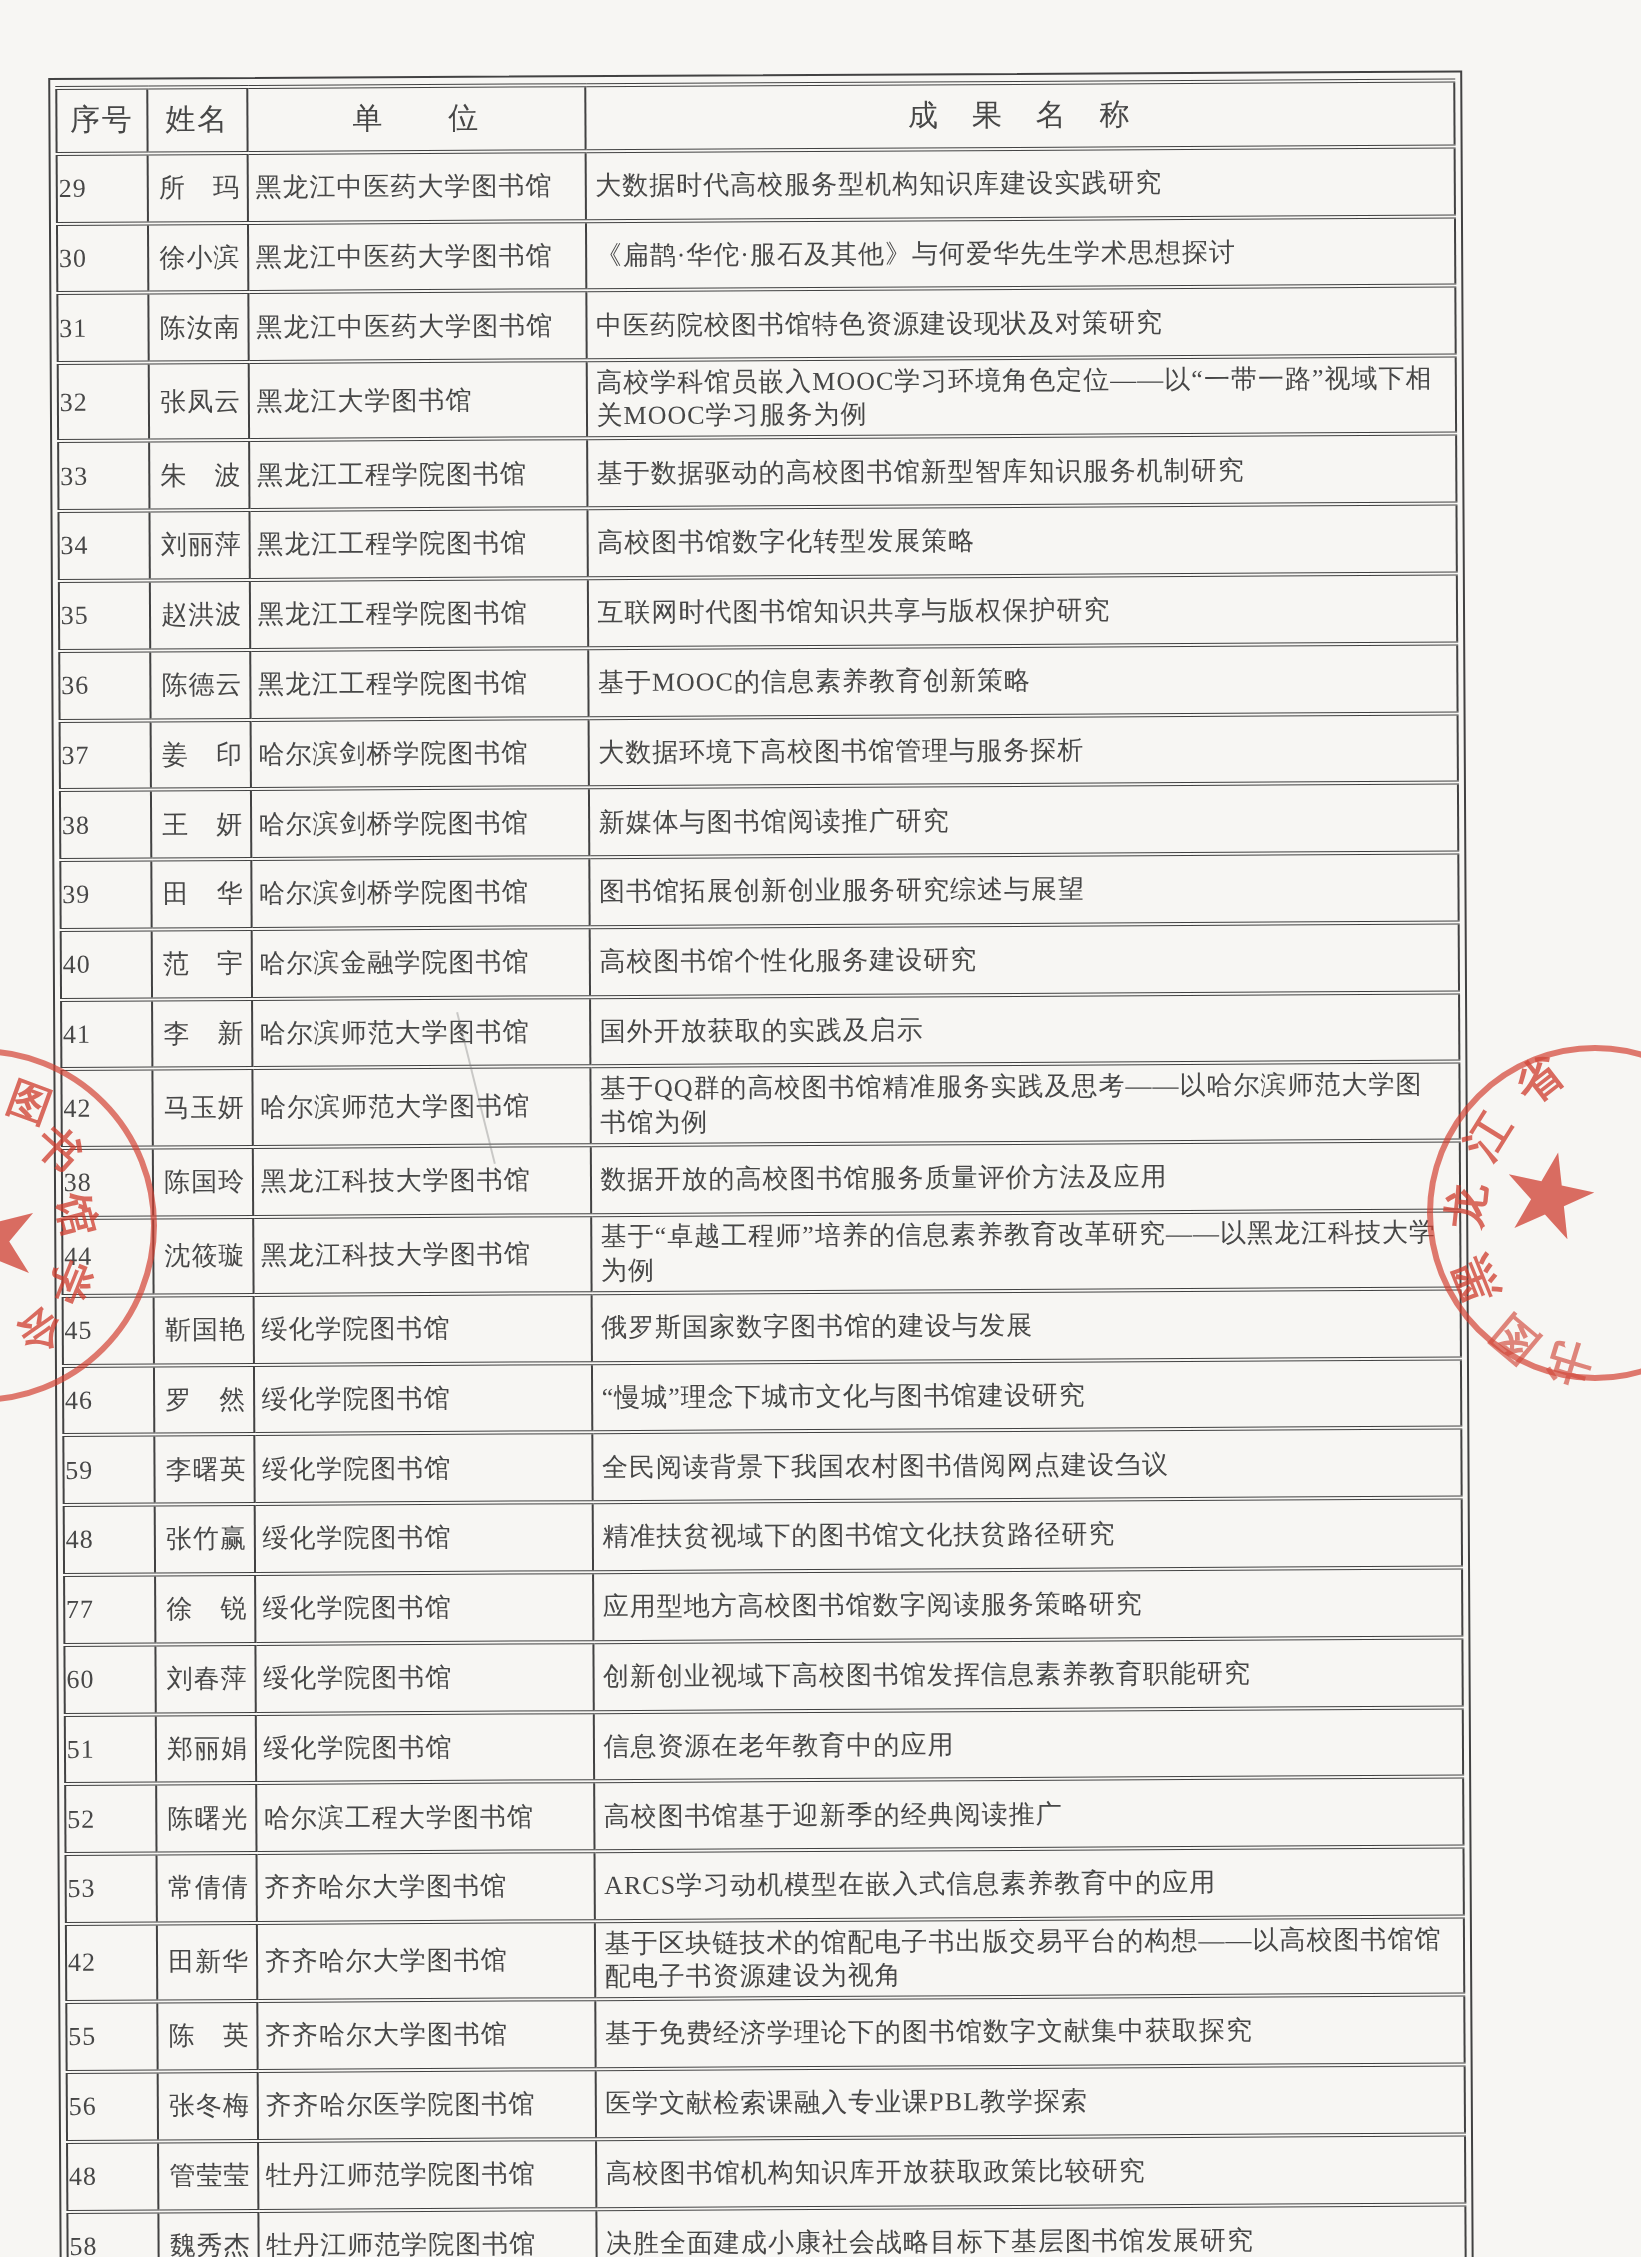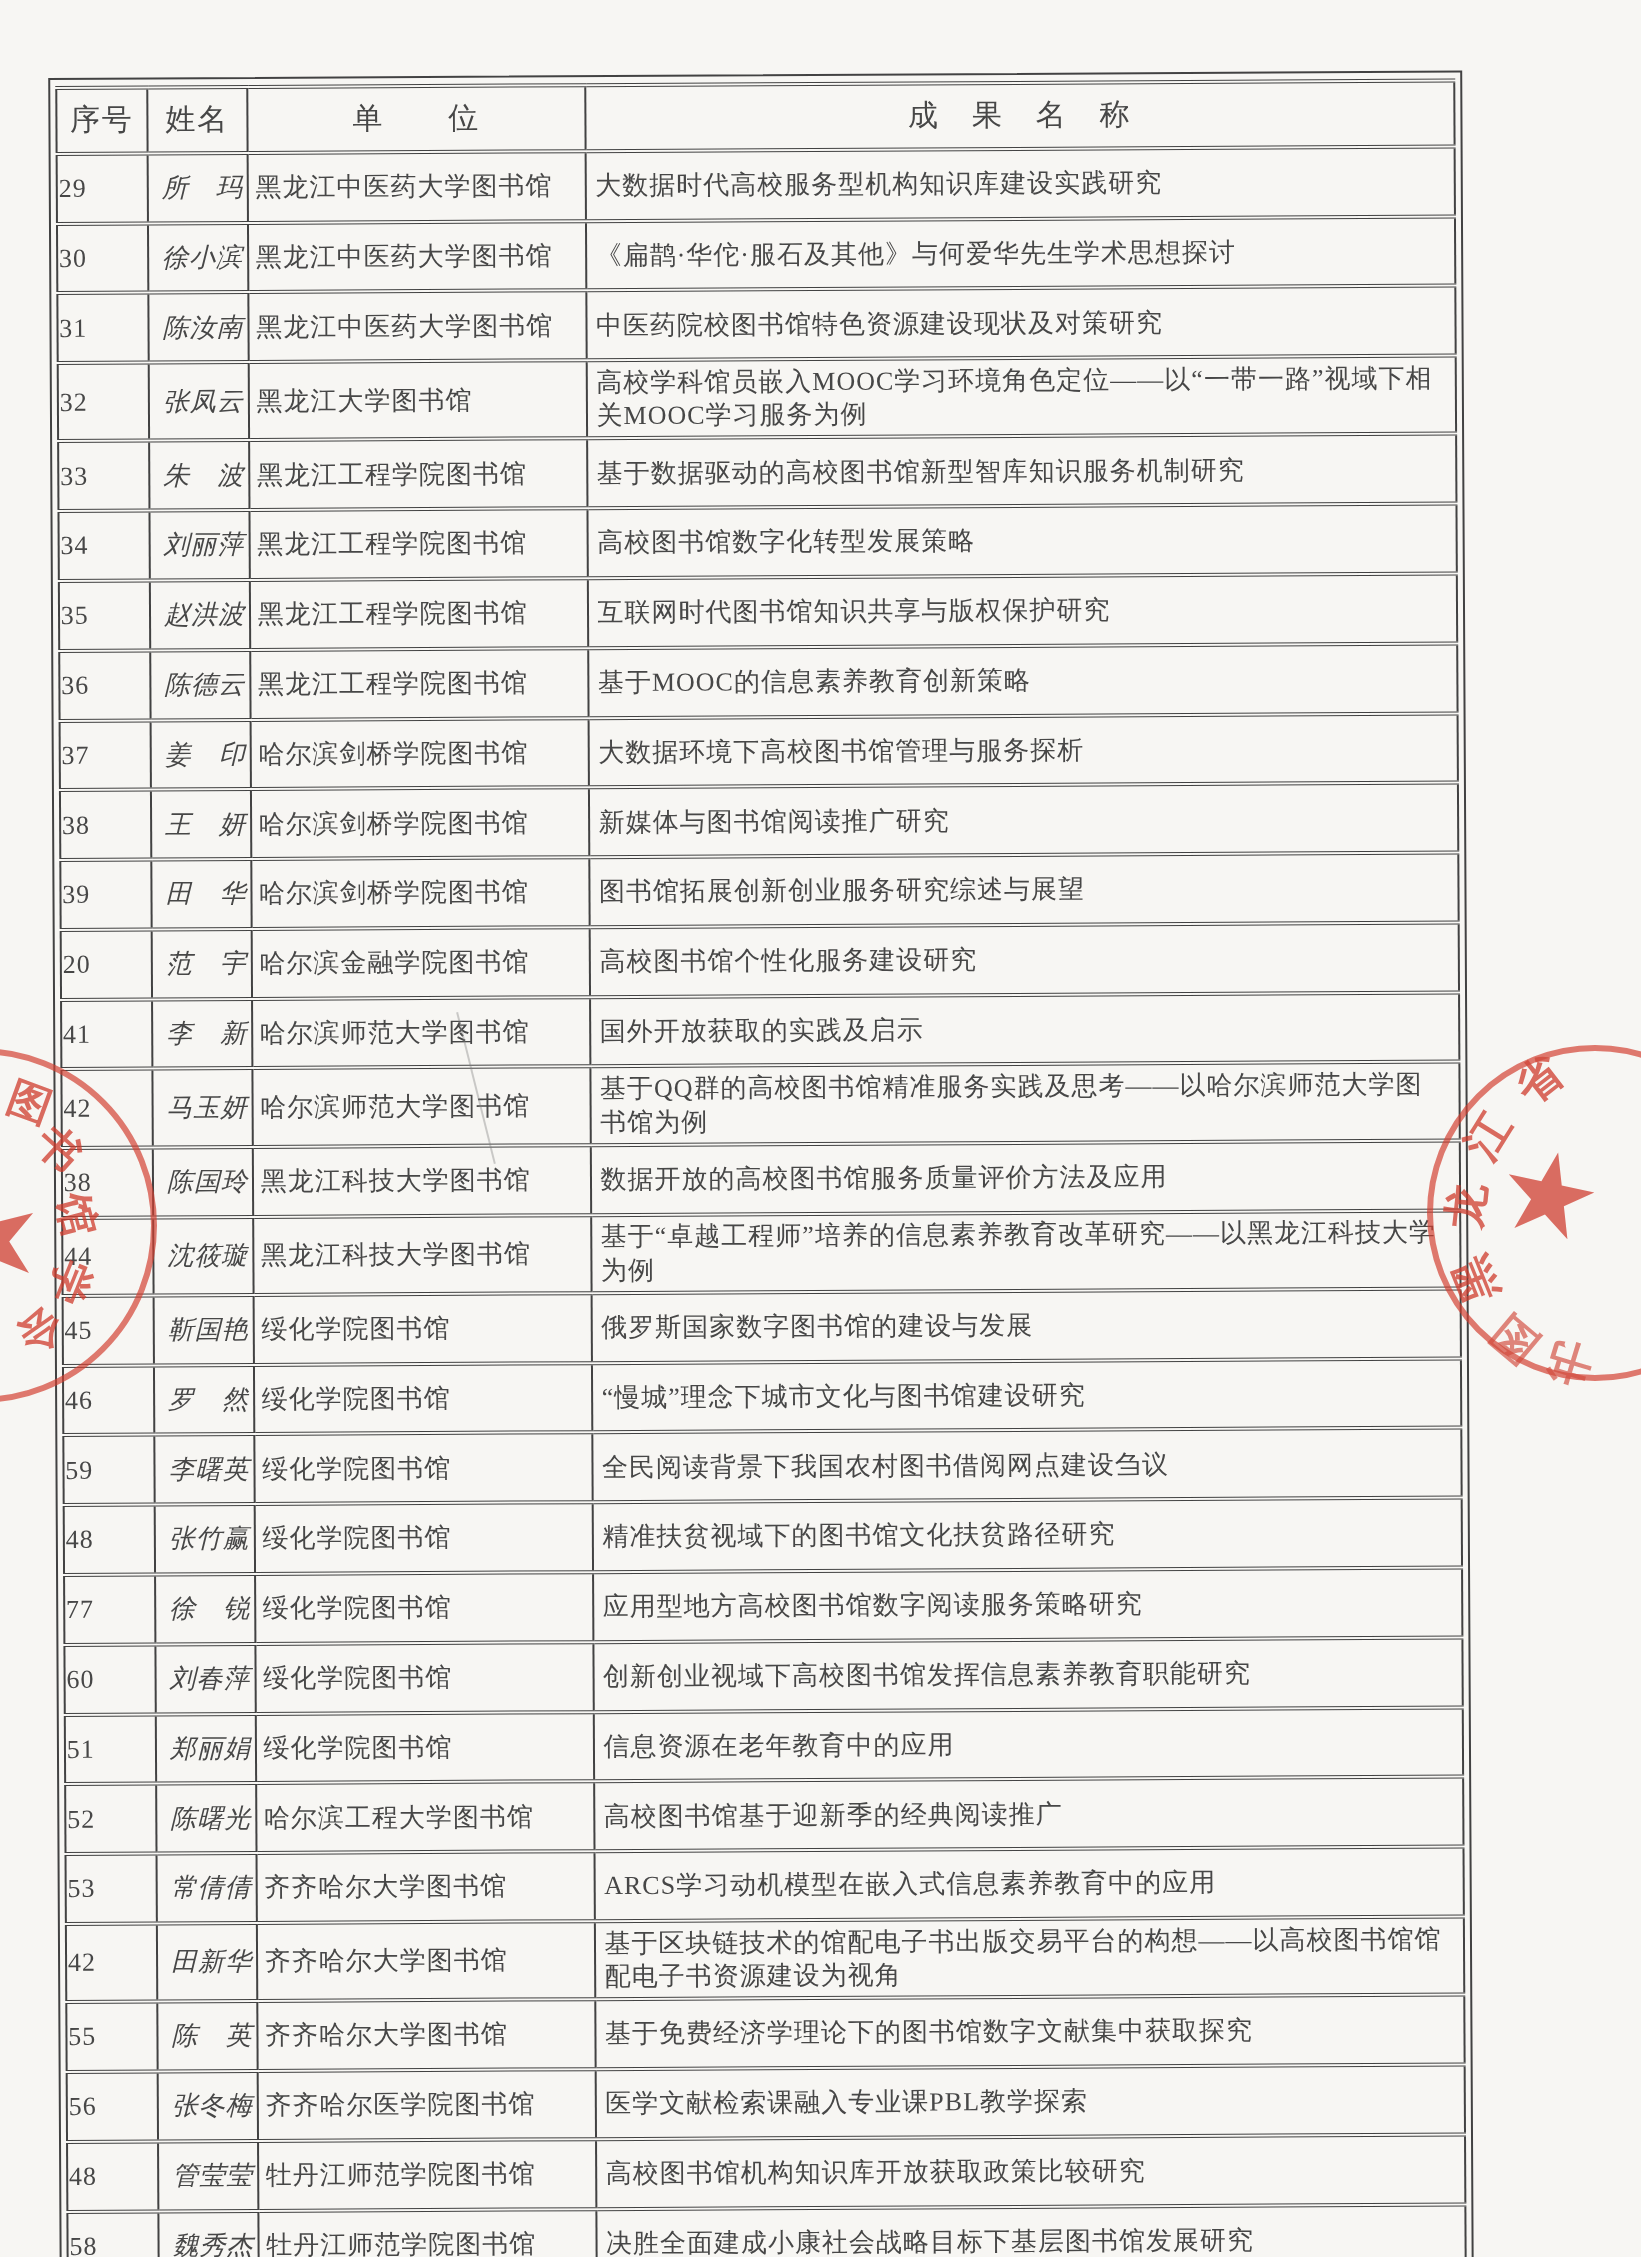--- a/index.html
+++ b/index.html
@@ -42,21 +42,21 @@
     color:#474747;
   }
   table.results th {
     height:60px;
     font-size:30px;
     text-align:center;
     letter-spacing:1.9px;
   }
   table.results td { height:58px; font-size:26px; line-height:1.28; }
   td.col-no    { text-align:left; font-size:27px; font-family:"Liberation Serif","DejaVu Serif",serif; }
-  td.col-name  { text-align:right; padding:0 3.9px 0 7.7px;font-style:italic; }
+  td.col-name  { text-align:center; padding:0 3.9px 0 7.7px; }
   td.col-unit  { text-align:left; padding:0 3.9px 0 6.8px; }
   td.col-title { text-align:left; padding:3.9px 9.7px 3.9px 8.7px; }
 
   
   .fold-line {
     position:absolute;
     left:475px; top:1010px;
     width:1.9px; height:156px;
     background:rgba(125,125,125,0.38);
     transform:rotate(-14deg);
@@ -182,21 +182,21 @@
             <td class="col-unit">哈尔滨剑桥学院图书馆</td>
             <td class="col-title">新媒体与图书馆阅读推广研究</td>
           </tr>
           <tr>
             <td class="col-no">39</td>
             <td class="col-name">田　华</td>
             <td class="col-unit">哈尔滨剑桥学院图书馆</td>
             <td class="col-title">图书馆拓展创新创业服务研究综述与展望</td>
           </tr>
           <tr>
-            <td class="col-no">20</td>
+            <td class="col-no">40</td>
             <td class="col-name">范　宇</td>
             <td class="col-unit">哈尔滨金融学院图书馆</td>
             <td class="col-title">高校图书馆个性化服务建设研究</td>
           </tr>
           <tr>
             <td class="col-no">41</td>
             <td class="col-name">李　新</td>
             <td class="col-unit">哈尔滨师范大学图书馆</td>
             <td class="col-title">国外开放获取的实践及启示</td>
           </tr>

